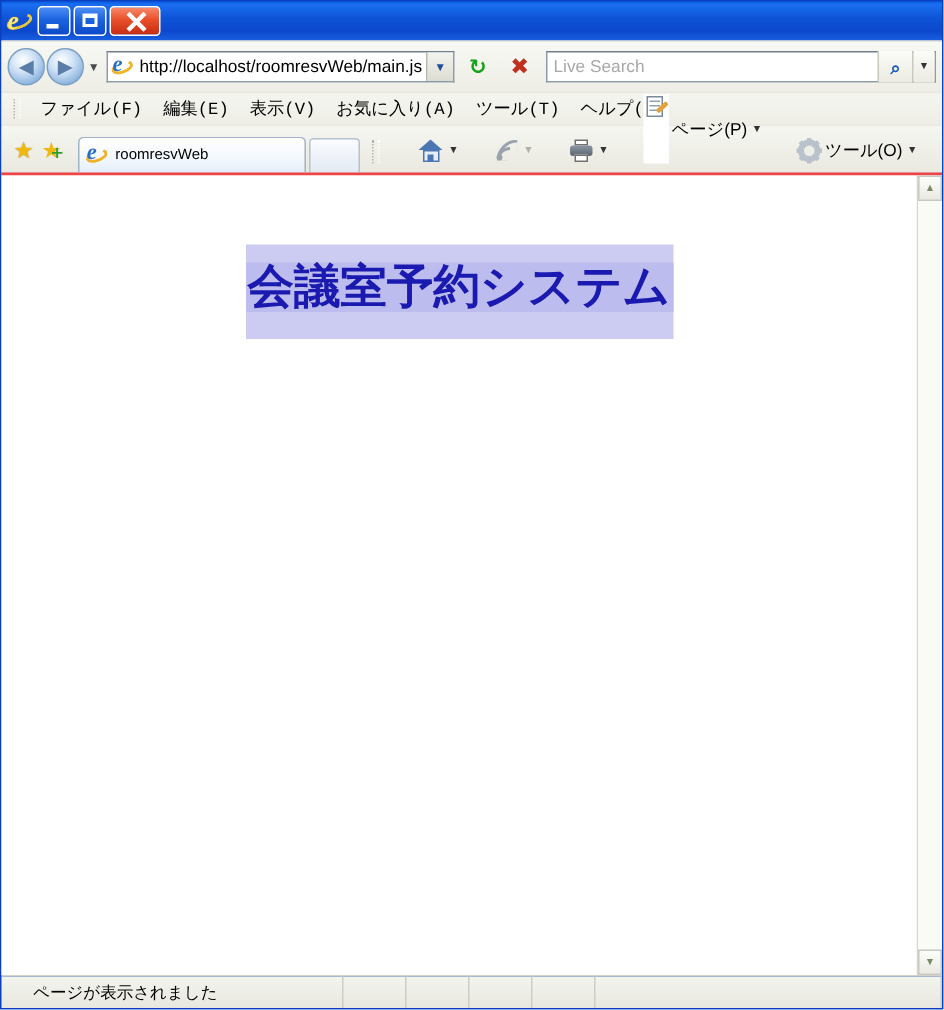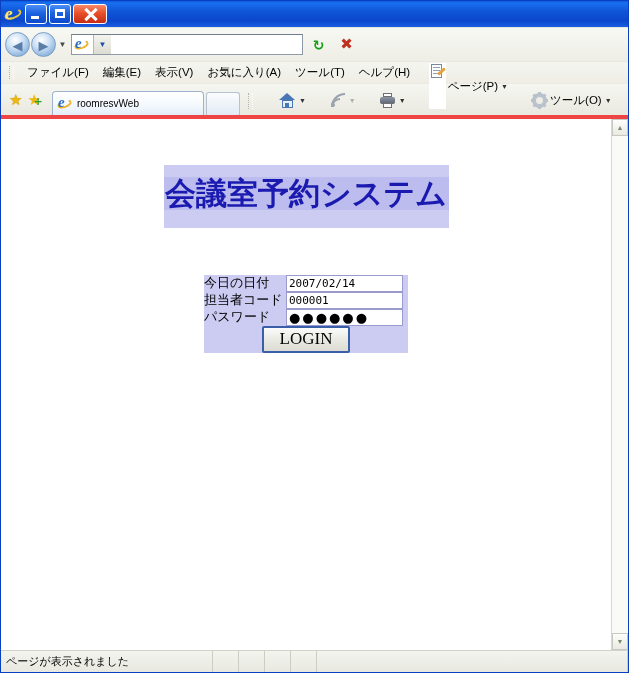--- a/index.html
+++ b/index.html
@@ -311,20 +311,21 @@
     border-left: 1px dotted #b4b4aa;
     border-right: 1px dotted #ffffff;
     margin-right: 6px;
     flex: 0 0 auto;
   }
   .menu-item {
     font-size: 11.5px;
     color: #000000;
     padding: 16px 7px;
     white-space: nowrap;
+    font-family: Liberation Mono, monospace;
   }
 
   
   .tab-row {
     height: 32px;
     display: flex;
     align-items: flex-end;
     background: linear-gradient(to bottom, #f6f6f1 0%, #e9e9e0 100%);
     box-sizing: border-box;
     padding-left: 6px;
@@ -568,21 +569,21 @@
     position: absolute; left: 7px; top: 7px;
     width: 9px; height: 9px; border-radius: 50%;
     background: radial-gradient(circle at 35% 30%, #bcd6f2 0%, #5a8fc8 60%, #3a689b 100%);
   }
 
   
   .viewport-wrap {
     flex: 1 1 auto;
     display: flex;
     background: #ffffff;
-    border-top: 4px solid #ef4444;
+    border-top: 2px solid #ef4444;
     min-height: 0;
   }
   .page {
     flex: 1 1 auto;
     background: #ffffff;
     position: relative;
     overflow: hidden;
     padding-top: 46px;
     box-sizing: border-box;
   }
@@ -693,20 +694,21 @@
     box-sizing: border-box;
   }
   .sb-cell {
     height: 100%;
     display: flex;
     align-items: center;
     border-right: 1px solid #cdcdc4;
     box-sizing: border-box;
     padding: 0 5px;
     white-space: nowrap;
+    margin-left: 16px;
   }
   .sb-cell.msg { flex: 0 0 212px; }
   .sb-cell.tiny { flex: 0 0 26px; }
   .sb-cell.pad { flex: 1 1 auto; }
   .sb-cell.zone { flex: 0 0 185px; gap: 4px; }
   .sb-cell.zoom { flex: 0 0 auto; border-right: 0; gap: 3px; padding-right: 6px; }
   .globe {
     width: 13px; height: 13px;
     border-radius: 50%;
     background: radial-gradient(circle at 35% 30%, #bfe6ff 0%, #4aa3e0 45%, #1d6fb0 100%);
@@ -782,30 +784,40 @@
       <span class="navbtn fwd">
         <span class="arrow">▶</span>
       </span>
       <span class="nav-drop">▼</span>
 
       <span class="addr-box">
         <span class="addr-favicon">
           <span class="ring"></span>
             <span class="e">e</span>
         </span>
+        <span class="addr-url">http://localhost/roomresvWeb/main.js</span>
         <span class="addr-caret">▼</span>
       </span>
 
       <span class="tbtn">
         <span class="refresh-glyph">↻</span>
       </span>
       <span class="tbtn">
         <span class="stop-glyph">✖</span>
       </span>
 
+      <span class="search-box">
+        <input class="search-input" type="text" placeholder="Live Search" style="">
+        <span class="search-go">
+          <span>⌕</span>
+        </span>
+        <span class="search-drop">
+          <span>▼</span>
+        </span>
+      </span>
     </div>
 
     <div class="menu-row">
       <span class="grip"></span>
       <span class="menu-item">ファイル(F)</span>
       <span class="menu-item">編集(E)</span>
       <span class="menu-item">表示(V)</span>
       <span class="menu-item">お気に入り(A)</span>
       <span class="menu-item">ツール(T)</span>
       <span class="menu-item">ヘルプ(H)</span>
@@ -898,47 +910,20 @@
     </div>
   </div>
 
   <div class="viewport-wrap">
     <div class="page">
 
       <div class="banner">
         <span class="banner-text">会議室予約システム</span>
       </div>
 
-      <table class="login-table">
-        <tbody>
-            <tr>
-          <td class="lbl">今日の日付</td>
-          <td>
-            <input class="fld" type="text" value="2007/02/14" style="">
-          </td>
-        </tr>
-        <tr>
-          <td class="lbl">担当者コード</td>
-          <td>
-            <input class="fld" type="text" value="000001" style="">
-          </td>
-        </tr>
-        <tr>
-          <td class="lbl">パスワード</td>
-          <td>
-            <input class="fld pw" type="text" value="●●●●●●" style="">
-          </td>
-        </tr>
-        <tr>
-          <td class="btn-cell" colspan="2">
-            <button class="login-btn">LOGIN</button>
-          </td>
-        </tr>
-      </tbody>
-        </table>
 
     </div>
 
     <div class="vscroll">
       <div class="sb-btn">
         <span>▲</span>
       </div>
       <div class="sb-track"></div>
       <div class="sb-btn">
         <span>▼</span>

